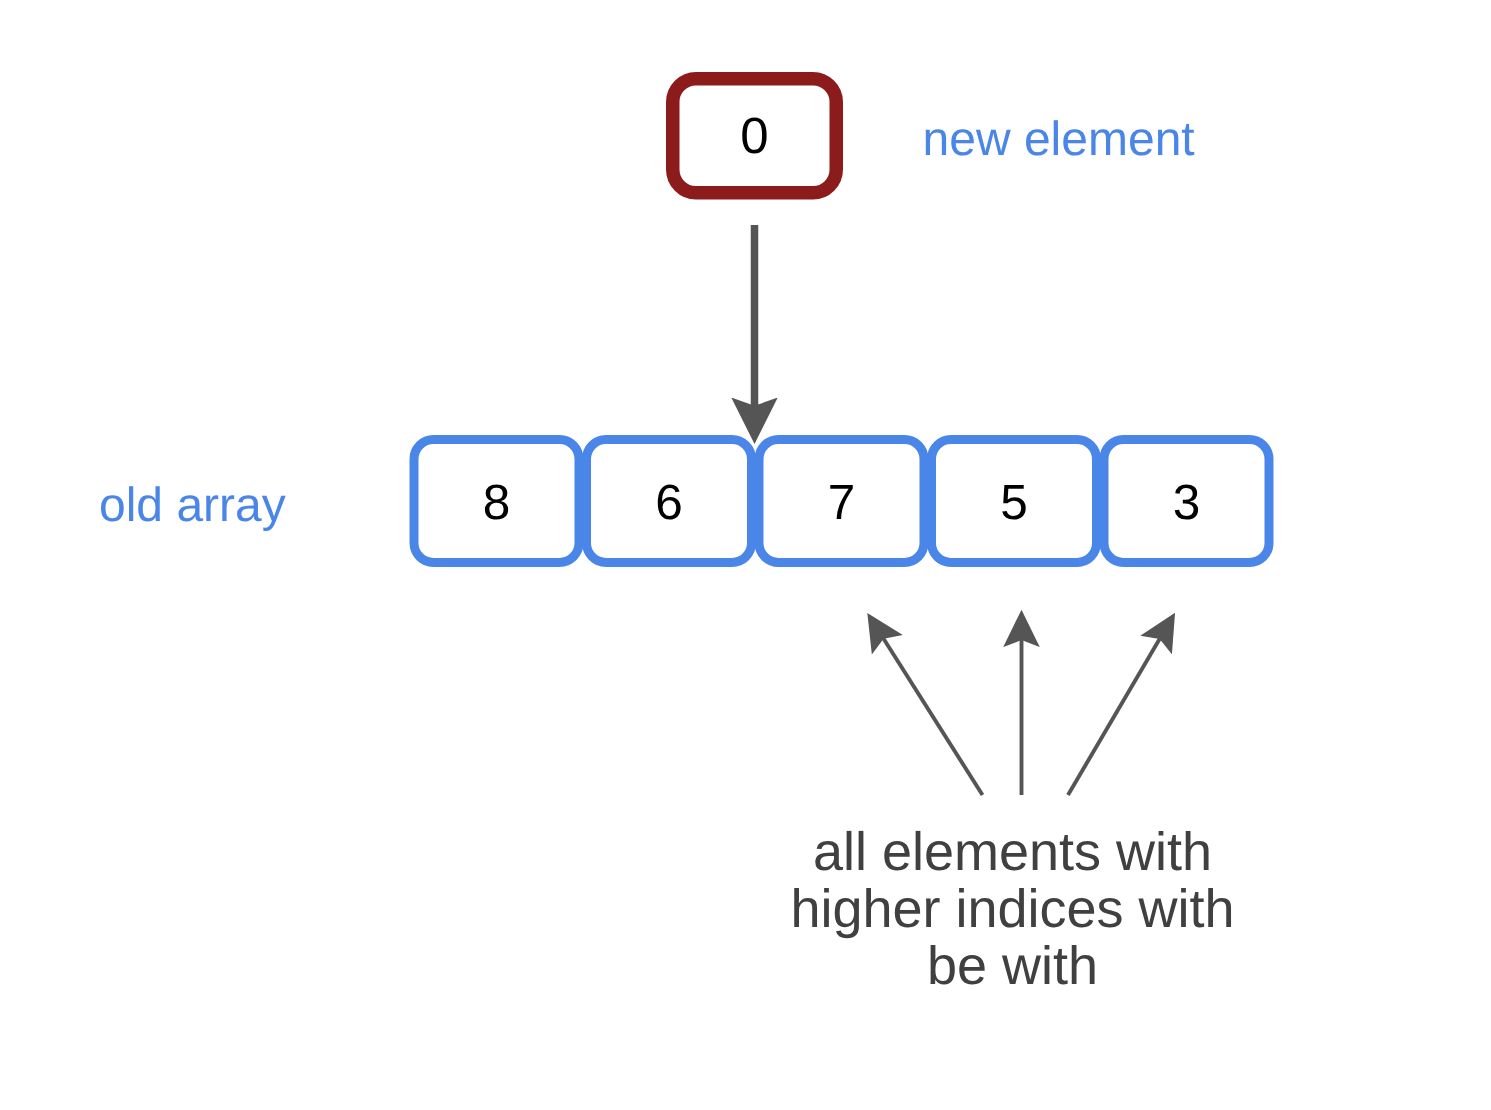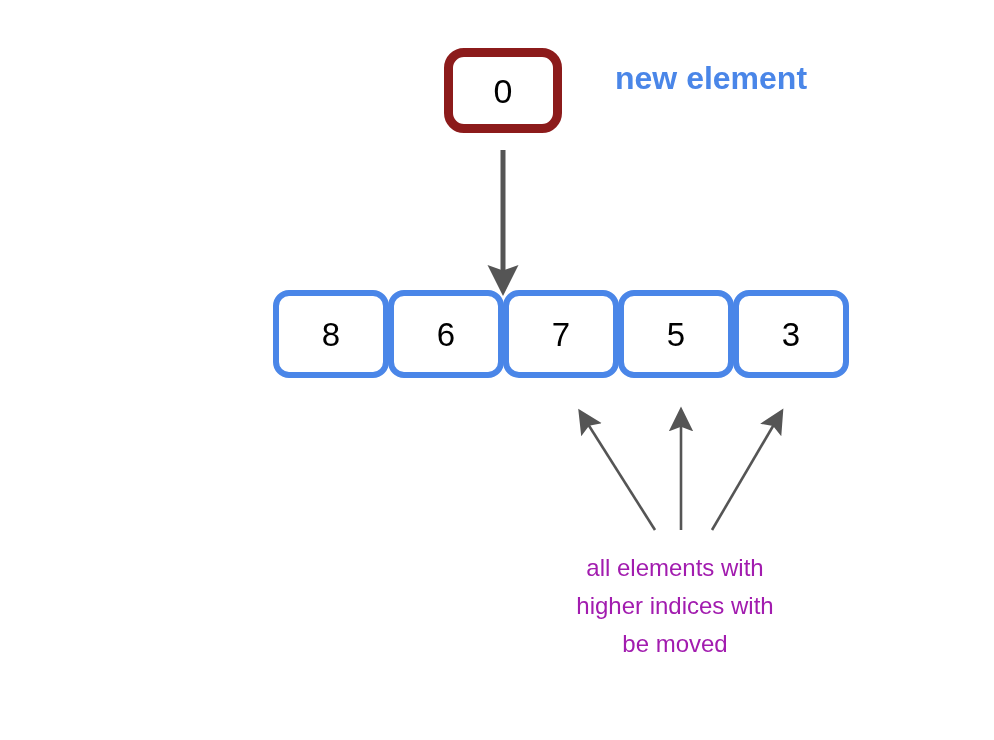--- a/index.html
+++ b/index.html
@@ -77,35 +77,34 @@
   
   .label-blue {
     position: absolute;
     color: #4a86e8;
     font-size: 32px;
     line-height: 1.18;
     white-space: nowrap;
   }
   #label-new-element {
     left: 615px;
-    top: 60px;
-    font-weight: bold;
+    top: 74px;
   }
   #label-old-array {
     left: 66px;
     top: 318px;
   }
   #caption-moved {
     position: absolute;
     left: 495px;
     top: 549px;
     width: 360px;
     text-align: center;
-    color: #a21caf;
-    font-size: 24px;
+    color: #404040;
+    font-size: 36px;
     line-height: 38px;
   }
   .caption-line {
     display: block;
   }
 </style>
 </head>
 <body>
 
 <div id="canvas">
@@ -126,20 +125,21 @@
     <line x1="681" y1="530" x2="681" y2="421" stroke="#555555" stroke-width="2.6" marker-end="url(#head-thin)"></line>
     <line x1="712" y1="530" x2="776" y2="421" stroke="#555555" stroke-width="2.6" marker-end="url(#head-thin)"></line>
   </svg>
 
   <div class="new-element-box">
     <span class="cell-value">0</span>
   </div>
 
   <span class="label-blue" id="label-new-element">new element</span>
 
+  <span class="label-blue" id="label-old-array">old array</span>
 
   <div class="array-row">
     <div class="array-cell">
       <span class="cell-value">8</span>
     </div>
     <div class="array-cell">
       <span class="cell-value">6</span>
     </div>
     <div class="array-cell">
       <span class="cell-value">7</span>
@@ -148,16 +148,16 @@
       <span class="cell-value">5</span>
     </div>
     <div class="array-cell">
       <span class="cell-value">3</span>
     </div>
   </div>
 
   <div id="caption-moved">
     <span class="caption-line">all elements with</span>
     <span class="caption-line">higher indices with</span>
-    <span class="caption-line">be moved</span>
+    <span class="caption-line">be with</span>
   </div>
 
 </div>
 
 </body></html>

